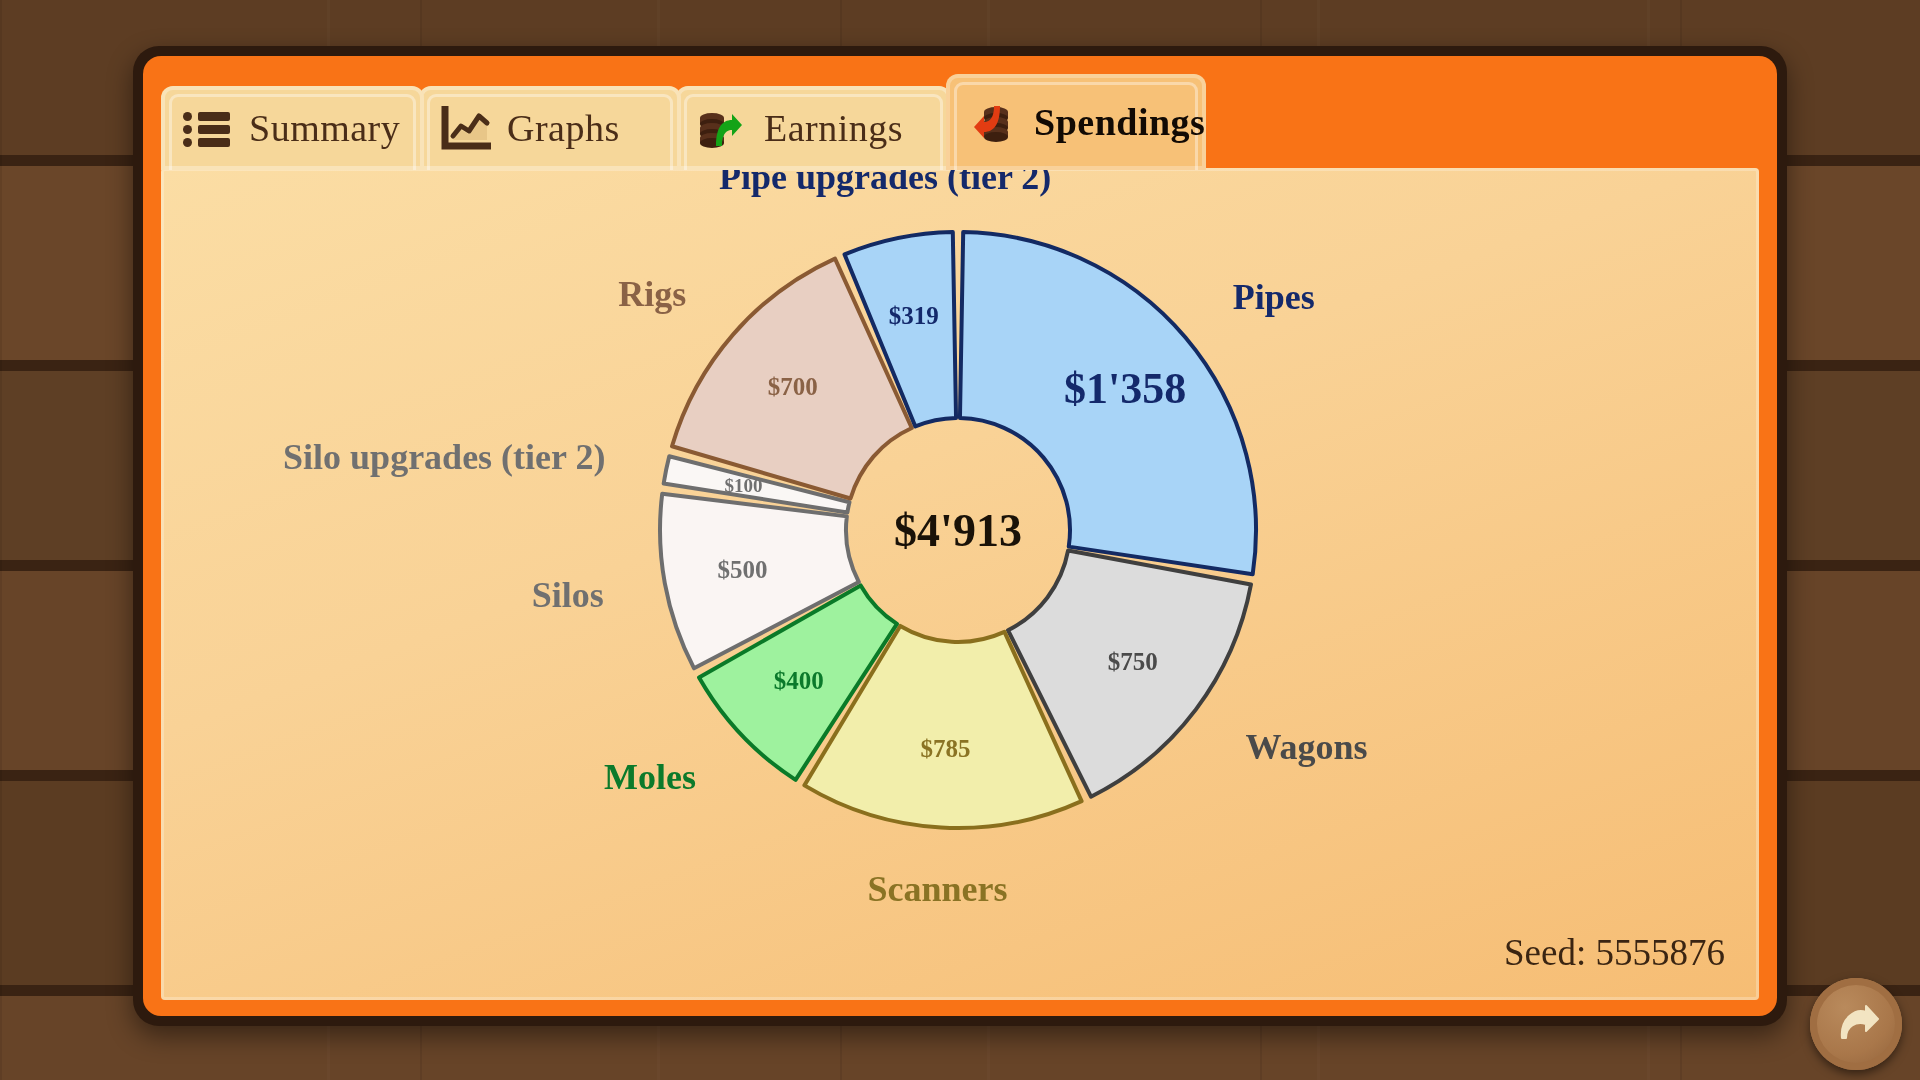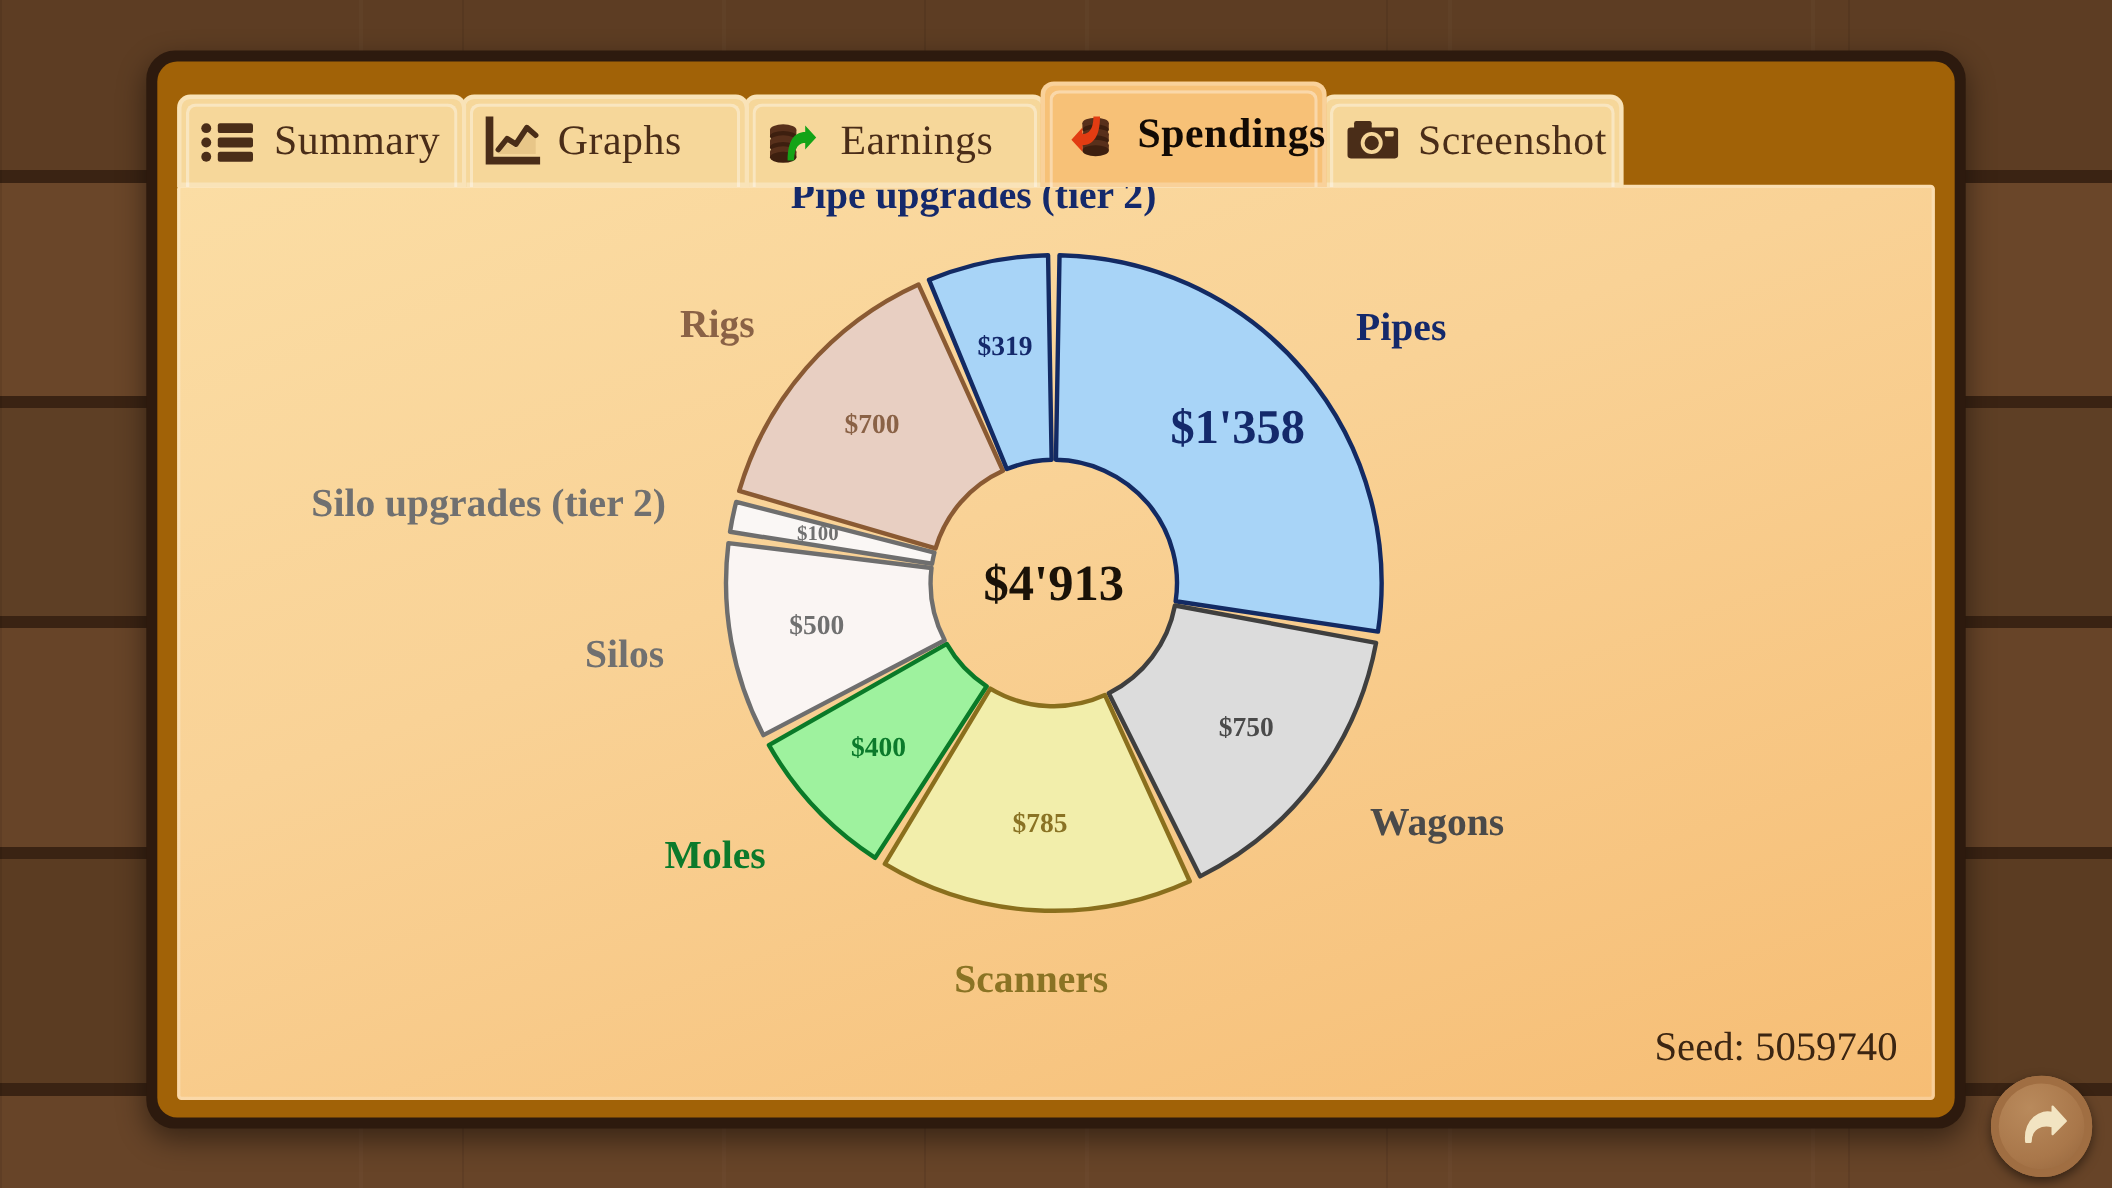--- a/index.html
+++ b/index.html
@@ -34,21 +34,21 @@
     opacity:.55;
   }
   
   #window-frame{
     position:absolute;left:133px;top:46px;width:1654px;height:980px;
     background:#2d1a0e;border-radius:26px;
     box-shadow:0 10px 26px rgba(0,0,0,.45);
   }
   #window-inner{
     position:absolute;left:10px;top:10px;right:10px;bottom:10px;
-    background:#a16207;border-radius:18px;
+    background:#f97316;border-radius:18px;
   }
   
   #tab-bar{
     position:absolute;left:18px;top:16px;right:18px;height:98px;
   }
   .tab{
     position:absolute;bottom:0;height:84px;
     background:#f6d79a;
     border-radius:12px 12px 0 0;
     box-shadow:inset 0 0 0 4px rgba(255,255,255,.30);
@@ -168,31 +168,20 @@
                 <ellipse cx="14" cy="22" rx="12" ry="5" fill="#58301b"></ellipse>
                 <rect x="2" y="22" width="24" height="6" fill="#58301b"></rect>
                 <ellipse cx="14" cy="28" rx="12" ry="5" fill="#3d1f0f"></ellipse>
                 <ellipse cx="14" cy="32" rx="12" ry="5" fill="#58301b"></ellipse>
                 <rect x="2" y="32" width="24" height="5" fill="#58301b"></rect>
                 <ellipse cx="14" cy="37" rx="12" ry="5" fill="#3d1f0f"></ellipse>
               </g>
               <path d="M24 40 C24 26 30 24 34 24 L34 30 L44 19 L34 8 L34 14 C24 14 18 22 18 40 Z" fill="#14a317"></path>
             </svg></span>
           <span class="tab-label">Earnings</span>
-        </div>
-        <div class="tab" style="left: 1040px; width: 275px; z-index: 1;">
-          <span class="tab-inner"></span>
-          <span class="tab-icon"><svg width="50" height="44" viewBox="0 0 50 44">
-              <rect x="2" y="10" width="46" height="28" rx="3" fill="#4a2d18"></rect>
-              <rect x="8" y="4" width="16" height="8" rx="2" fill="#4a2d18"></rect>
-              <circle cx="24" cy="24" r="10" fill="#f6d79a"></circle>
-              <circle cx="24" cy="24" r="6.5" fill="#4a2d18"></circle>
-              <rect x="36" y="13" width="8" height="5" rx="1" fill="#f6d79a"></rect>
-            </svg></span>
-          <span class="tab-label">Screenshot</span>
         </div>
       </div>
 
     <div id="panel">
       <div id="chart-area">
         <svg id="donut" width="1594" height="830" viewBox="0 0 1594 830">
             <path d="M802.2008171183104 64.04538684339542 A298 298 0 0 1 1091.7054077429189 406.1896214860445 L907.7617639839159 378.60817988737244 A112 112 0 0 0 798.9546695209757 250.0170581424842 Z" fill="#a8d4f7" stroke="#132a63" stroke-width="4" stroke-linejoin="round"></path>
             <text x="964.1820951210228" y="220.53923840532573" text-anchor="middle" dominant-baseline="central" class="seg-val" fill="#14296b" font-size="44">$1'358</text>
             <text x="1071.8198823907226" y="129.4617617621793" text-anchor="start" dominant-baseline="central" class="seg-label" fill="#14296b" font-size="36">Pipes</text>
             <path d="M1089.9836856218585 416.447772768332 A298 298 0 0 1 929.9896902967904 628.6790998086723 L846.9827023934246 462.2283865052728 A112 112 0 0 0 907.1146737907657 382.4635924498429 Z" fill="#dcdcdc" stroke="#3f3f3f" stroke-width="4" stroke-linejoin="round"></path>
@@ -212,21 +201,21 @@
             <text x="444.4201416141521" y="289.2851909126109" text-anchor="end" dominant-baseline="central" class="seg-label" fill="#707070" font-size="36">Silo upgrades (tier 2)</text>
             <path d="M511.0037132113347 278.27351707437185 A298 298 0 0 1 673.992087153853 90.57219490767955 L750.768838124938 259.9868652002017 A112 112 0 0 0 689.5114626834546 330.5323285648646 Z" fill="#e8cfc2" stroke="#8a5a33" stroke-width="4" stroke-linejoin="round"></path>
             <text x="631.6410282012616" y="218.41235970438112" text-anchor="middle" dominant-baseline="central" class="seg-val" fill="#8a6246" font-size="25">$700</text>
             <text x="525.1770326596081" y="125.96552280172241" text-anchor="end" dominant-baseline="central" class="seg-label" fill="#8a6246" font-size="36">Rigs</text>
             <path d="M683.5397140395827 86.44462714405233 A298 298 0 0 1 791.7991828816895 64.04538684339542 L795.0453304790243 250.0170581424842 A112 112 0 0 0 754.3572079611854 258.4355645642076 Z" fill="#a8d4f7" stroke="#132a63" stroke-width="4" stroke-linejoin="round"></path>
             <text x="752.6279869157722" y="147.54225484992824" text-anchor="middle" dominant-baseline="central" class="seg-val" fill="#14296b" font-size="25">$319</text>
             <text x="724.0597045190776" y="9.46672030125194" text-anchor="middle" dominant-baseline="central" class="seg-label" fill="#14296b" font-size="36">Pipe upgrades (tier 2)</text>
             <text x="797" y="362" text-anchor="middle" dominant-baseline="central" font-size="46" font-weight="bold" fill="#1a1208" font-family="&quot;Liberation Serif&quot;, serif">$4'913</text>
           </svg>
       </div>
-      <div id="seed-text">Seed: 5059740</div>
+      <div id="seed-text">Seed: 5555876</div>
     </div>
 
   </div>
 </div>
 
 <div id="back-button">
   <svg width="56" height="56" viewBox="0 0 56 56">
     <path d="M14 42 C12 22 28 12 38 16 L38 10 L50 23 L38 35 L38 28 C28 25 18 30 18 42 Z" fill="#f2e4c2" stroke="#f2e4c2" stroke-width="2" stroke-linejoin="round"></path>
   </svg>
 </div>

